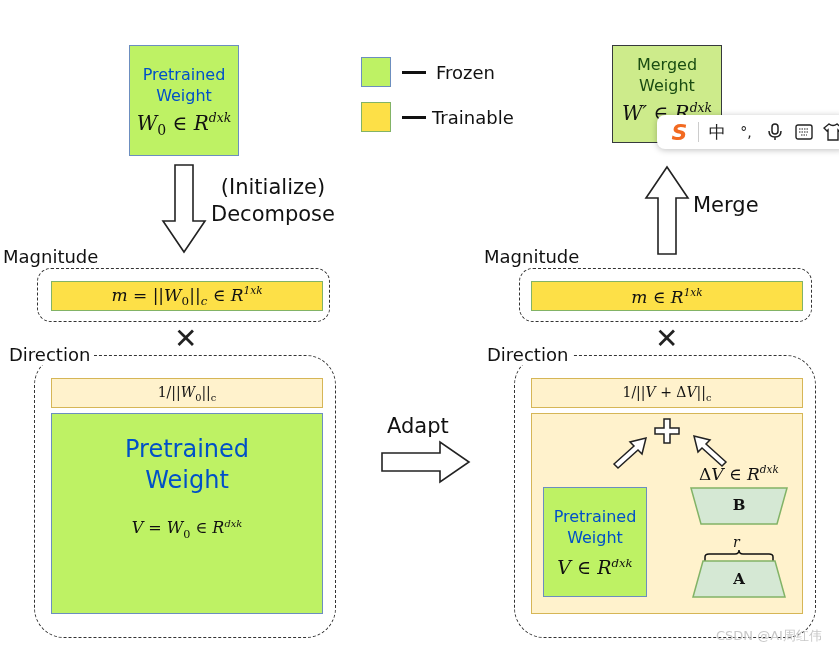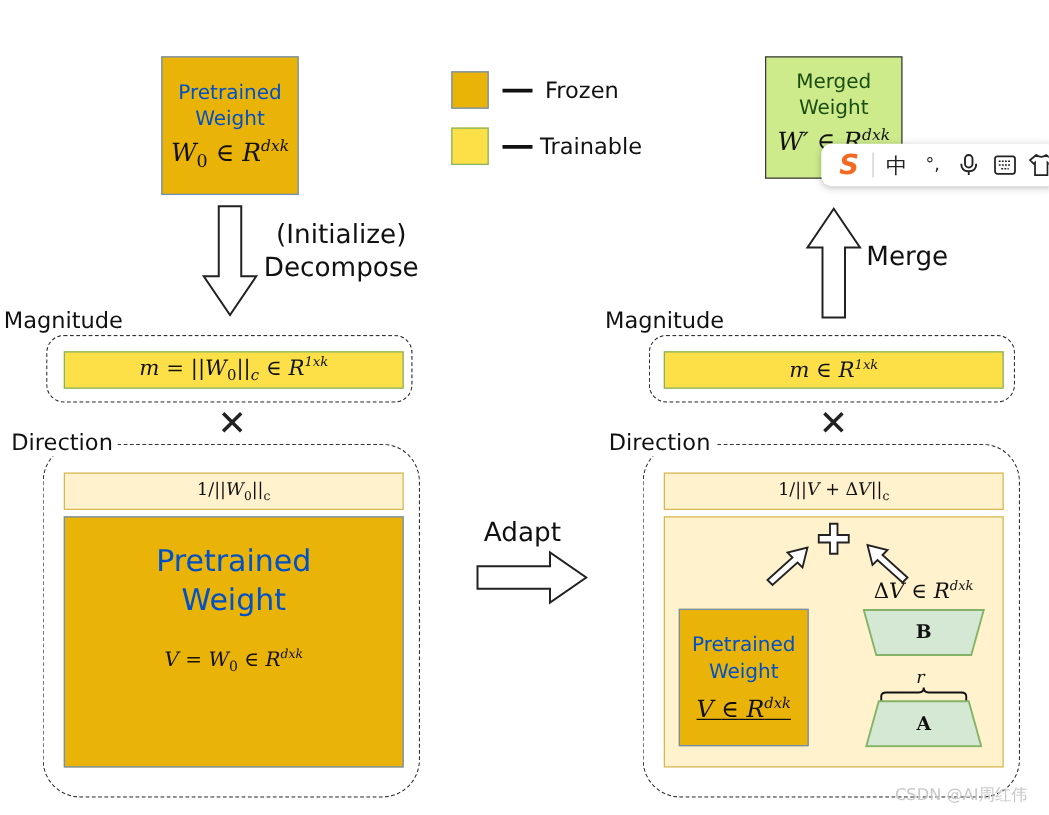--- a/index.html
+++ b/index.html
@@ -4,21 +4,21 @@
 <style>
   html, body { margin:0; padding:0; background:#ffffff; }
   body { width:839px; height:652px; position:relative; overflow:hidden;
          font-family:"DejaVu Sans", sans-serif; color:#111; }
   .abs { position:absolute; }
   .math { font-family:"DejaVu Serif", serif; font-style:italic; }
   .math sup { font-size:0.62em; }
   .math sub { font-size:0.7em; font-style:normal; }
   .up { font-style:normal; }
 
-  .frozen { background:#eab308; border:1.5px solid #6c8ebf; box-sizing:border-box; }
+  .frozen { background:#bef264; border:1.5px solid #6c8ebf; box-sizing:border-box; }
   .trainable { background:#fde047; border:1.5px solid #82b366; box-sizing:border-box; }
   .merged { background:#cdeb8b; border:1.5px solid #36393d; box-sizing:border-box; }
   .norm { background:#fff2cc; border:1.5px solid #d6b656; box-sizing:border-box; }
 
   .blue-title { color:#0050c8; text-align:center; }
   .green-title { color:#1a4d12; text-align:center; }
   .label { font-size:18px; color:#111; }
   .big-label { font-size:21px; color:#111; }
   .dashed { border:1.6px dashed #333; border-radius:14px; box-sizing:border-box; }
   .center { display:flex; align-items:center; justify-content:center; }
@@ -137,21 +137,21 @@
 </svg>
 <svg class="abs" style="left:690px; top:432px;" width="40" height="36" viewBox="0 0 40 36">
   <path d="M36 30 L16 12 L20 8 L4 4 L8 20 L12 16 L32 34 Z" fill="#fff" stroke="#222" stroke-width="1.5"></path>
 </svg>
 
 <div class="abs frozen col" style="left:543px; top:487px; width:104px; height:110px;">
   <div class="blue-title" style="font-size:16px; line-height:21px;">
     <div>Pretrained</div>
     <div>Weight</div>
   </div>
-  <div class="math" style="font-size:19px; margin-top:8px;text-decoration:underline;">
+  <div class="math" style="font-size:19px; margin-top:8px;">
     V <span class="up">∈</span> R<sup>dxk</sup>
   </div>
 </div>
 
 <div class="abs math" style="left:699px; top:463px; font-size:17px;">
   <span class="up">Δ</span>V <span class="up">∈</span> R<sup>dxk</sup>
 </div>
 
 <svg class="abs" style="left:690px; top:487px;" width="98" height="38" viewBox="0 0 98 38">
   <path d="M1 1 H97 L87 37 H11 Z" fill="#d5e8d4" stroke="#82b366" stroke-width="1.5"></path>

